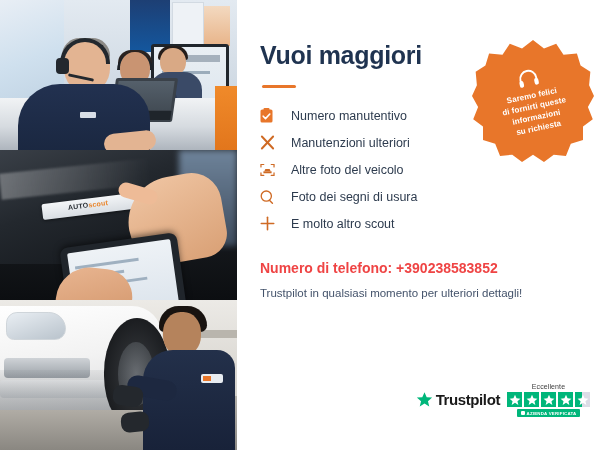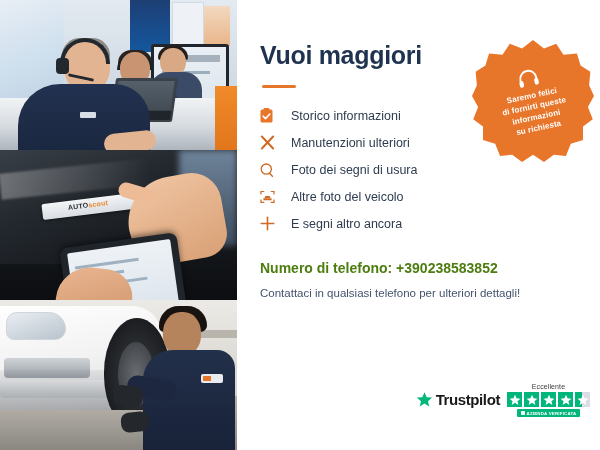--- a/index.html
+++ b/index.html
@@ -422,21 +422,21 @@
     color: #2d3b4e;
     margin-left: 9px;
     white-space: nowrap;
   }
 
   
   .phone-line {
     margin-top: 23px;
     font-size: 14px;
     font-weight: bold;
-    color: #4d7c0f;
+    color: #ef4444;
     white-space: nowrap;
   }
   .contact-text {
     margin-top: 9px;
     font-size: 11.5px;
     line-height: 1.5;
     color: #44536b;
   }
 
   
@@ -623,74 +623,74 @@
     <ul class="features">
 
       <li class="feature">
         <span class="feature-icon">
           <svg width="13" height="15" viewBox="0 0 13 15">
             <rect x="0.5" y="1.5" width="12" height="13" rx="1.6" fill="#e8762a"></rect>
             <rect x="3.5" y="0" width="6" height="3" rx="1" fill="#e8762a"></rect>
             <path d="M3.2 8.2l2.3 2.4 4.3-4.6" fill="none" stroke="#ffffff" stroke-width="1.6" stroke-linecap="round" stroke-linejoin="round"></path>
           </svg>
         </span>
-        <span class="feature-label">Storico informazioni</span>
+        <span class="feature-label">Numero manutentivo</span>
       </li>
 
       <li class="feature">
         <span class="feature-icon">
           <svg width="15" height="15" viewBox="0 0 16 16">
             <path d="M2 1.6l12 12.8" stroke="#cf6a24" stroke-width="2.1" stroke-linecap="round"></path>
             <path d="M14 1.6L2 14.4" stroke="#cf6a24" stroke-width="2.1" stroke-linecap="round"></path>
             <circle cx="8" cy="8" r="1.5" fill="#cf6a24"></circle>
           </svg>
         </span>
         <span class="feature-label">Manutenzioni ulteriori</span>
-      </li>
-
-      <li class="feature">
-        <span class="feature-icon">
-          <svg width="14" height="14" viewBox="0 0 14 14">
-            <circle cx="6.3" cy="6.1" r="5.1" fill="none" stroke="#cf6a24" stroke-width="1.3"></circle>
-            <path d="M9.4 10.2l3 3.1" stroke="#cf6a24" stroke-width="1.4" stroke-linecap="round"></path>
-          </svg>
-        </span>
-        <span class="feature-label">Foto dei segni di usura</span>
       </li>
 
       <li class="feature">
         <span class="feature-icon">
           <svg width="15" height="14" viewBox="0 0 16 15">
             <path d="M1 4.2V1.6h3" fill="none" stroke="#cf6a24" stroke-width="1.3" stroke-linecap="round"></path>
             <path d="M12 1.6h3v2.6" fill="none" stroke="#cf6a24" stroke-width="1.3" stroke-linecap="round"></path>
             <path d="M1 10.6v2.7h3" fill="none" stroke="#cf6a24" stroke-width="1.3" stroke-linecap="round"></path>
             <path d="M12 13.3h3v-2.7" fill="none" stroke="#cf6a24" stroke-width="1.3" stroke-linecap="round"></path>
             <path d="M3.6 8.9h8.8v2.1H3.6z" fill="#cf6a24"></path>
             <path d="M4.6 8.9l1.1-2.4h4.6l1.1 2.4" fill="#cf6a24"></path>
           </svg>
         </span>
         <span class="feature-label">Altre foto del veicolo</span>
       </li>
 
       <li class="feature">
         <span class="feature-icon">
+          <svg width="14" height="14" viewBox="0 0 14 14">
+            <circle cx="6.3" cy="6.1" r="5.1" fill="none" stroke="#cf6a24" stroke-width="1.3"></circle>
+            <path d="M9.4 10.2l3 3.1" stroke="#cf6a24" stroke-width="1.4" stroke-linecap="round"></path>
+          </svg>
+        </span>
+        <span class="feature-label">Foto dei segni di usura</span>
+      </li>
+
+      <li class="feature">
+        <span class="feature-icon">
           <svg width="15" height="15" viewBox="0 0 16 16">
             <path d="M8 1.4v13.2" stroke="#cf6a24" stroke-width="1.7" stroke-linecap="round"></path>
             <path d="M1.4 8h13.2" stroke="#cf6a24" stroke-width="1.7" stroke-linecap="round"></path>
           </svg>
         </span>
-        <span class="feature-label">E segni altro ancora</span>
+        <span class="feature-label">E molto altro scout</span>
       </li>
 
     </ul>
 
     <div class="phone-line">Numero di telefono: +390238583852</div>
 
     <div class="contact-text">
-      <div>Contattaci in qualsiasi telefono per ulteriori dettagli!</div>
+      <div>Trustpilot in qualsiasi momento per ulteriori dettagli!</div>
     </div>
 
     <div class="trustpilot">
       <div class="tp-brand">
         <svg class="tp-star-logo" viewBox="0 0 24 24">
           <path d="M12 1.6l3.1 7.1 7.7.6-5.9 5 1.8 7.5L12 17.7 5.3 21.8l1.8-7.5-5.9-5 7.7-.6z" fill="#00b67a"></path>
         </svg>
         <span class="tp-name">Trustpilot</span>
       </div>
       <div class="tp-rating">

